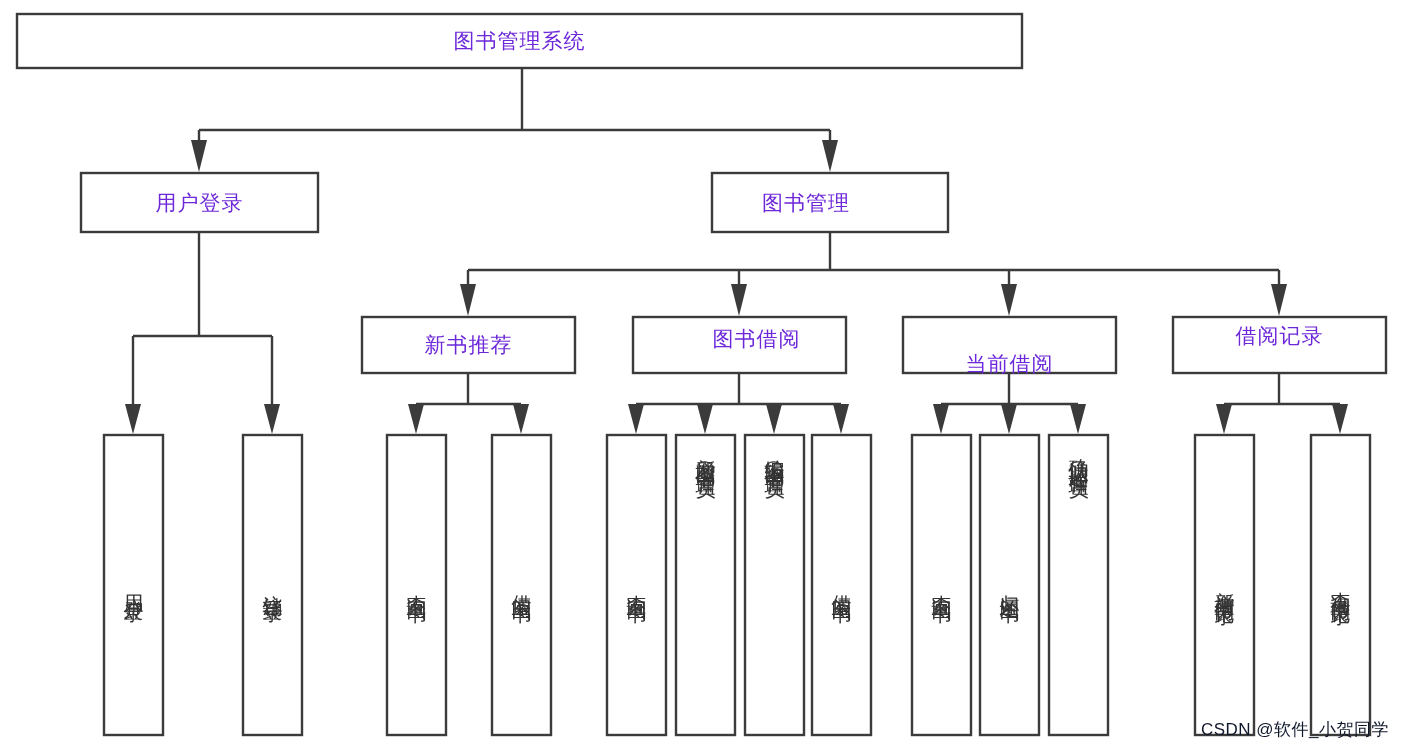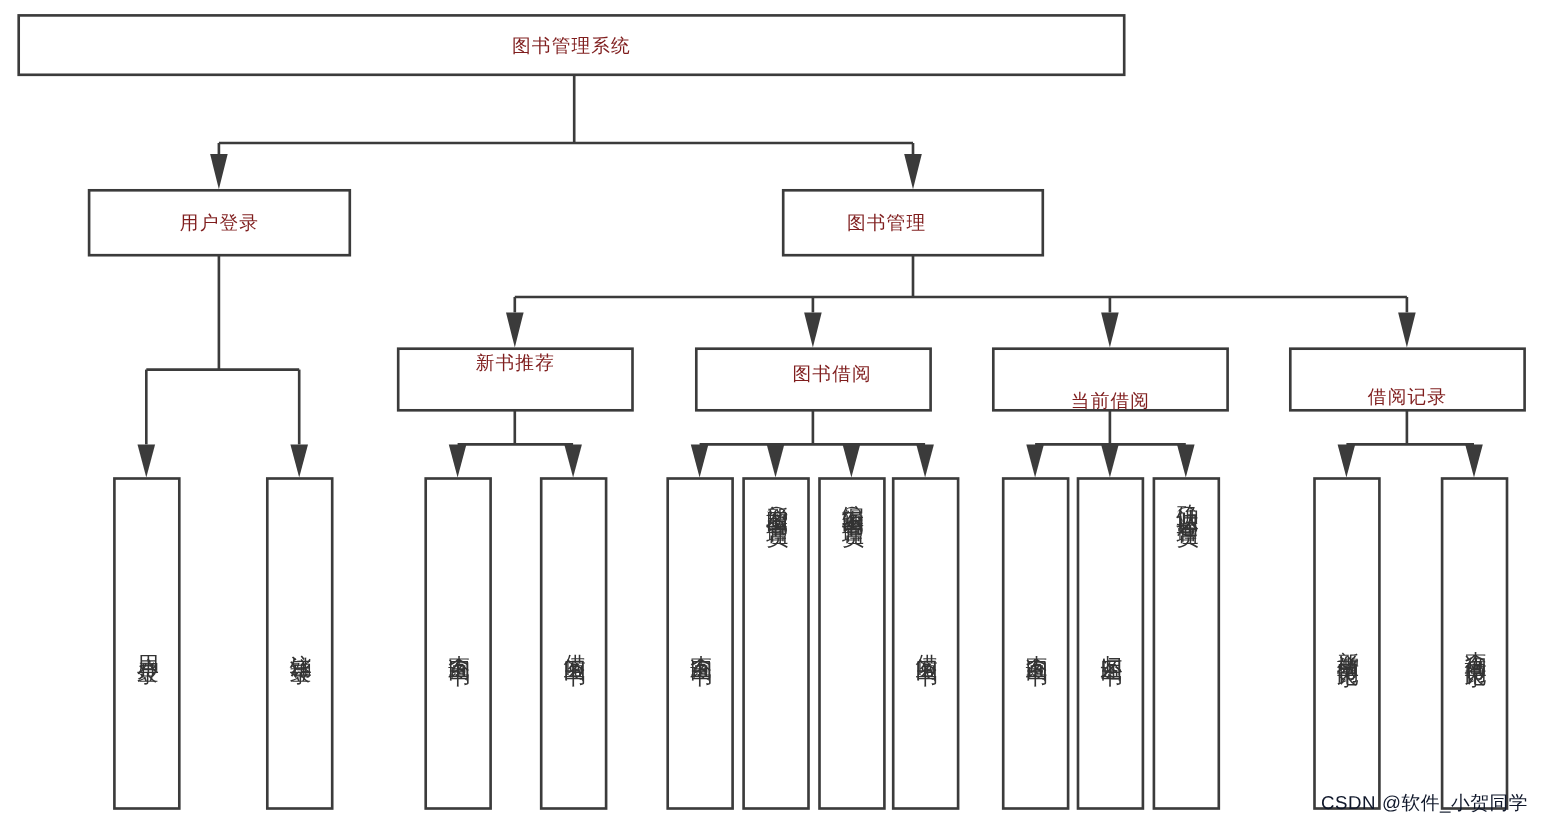--- a/index.html
+++ b/index.html
@@ -61,22 +61,22 @@
   }
   .hlabel-wrap {
     position: absolute;
     display: flex;
     align-items: center;
     justify-content: center;
     pointer-events: none;
   }
   .hlabel-text {
     font-family: Liberation Serif, serif;
-    font-size: 17px;
-    color: #7f1d1d;
+    font-size: 21px;
+    color: #6d28d9;
     letter-spacing: 1px;
     white-space: nowrap;
   }
   #watermark {
     position: absolute;
     right: 16px;
     bottom: 6px;
     font-family: "Liberation Sans", "DejaVu Sans", sans-serif;
     font-size: 17px;
     color: #0f172a;
@@ -177,33 +177,33 @@
   </div>
 
   <div class="hlabel-wrap" style="left:81px; top:173px; width:237px; height:59px;">
     <span class="hlabel-text">用户登录</span>
   </div>
 
   <div class="hlabel-wrap" style="left:712px; top:173px; width:188px; height:59px;">
     <span class="hlabel-text">图书管理</span>
   </div>
 
-  <div class="hlabel-wrap" style="left:362px; top:301px; width:213px; height:56px;">
+  <div class="hlabel-wrap" style="left:362px; top:317px; width:213px; height:56px;">
     <span class="hlabel-text">新书推荐</span>
   </div>
 
   <div class="hlabel-wrap" style="left:650px; top:317px; width:213px; height:44px;">
     <span class="hlabel-text">图书借阅</span>
   </div>
 
   <div class="hlabel-wrap" style="left:903px; top:336px; width:213px; height:56px;">
     <span class="hlabel-text">当前借阅</span>
   </div>
 
-  <div class="hlabel-wrap" style="left:1173px; top:332px; width:213px; height:56px;">
+  <div class="hlabel-wrap" style="left:1173px; top:308px; width:213px; height:56px;">
     <span class="hlabel-text">借阅记录</span>
   </div>
 
   <div class="vlabel-wrap" style="left:104px; top:435px; width:59px; height:300px;">
     <span class="vlabel-text">用户登录</span>
   </div>
 
   <div class="vlabel-wrap" style="left:243px; top:435px; width:59px; height:300px;">
     <span class="vlabel-text">注销登录</span>
   </div>

